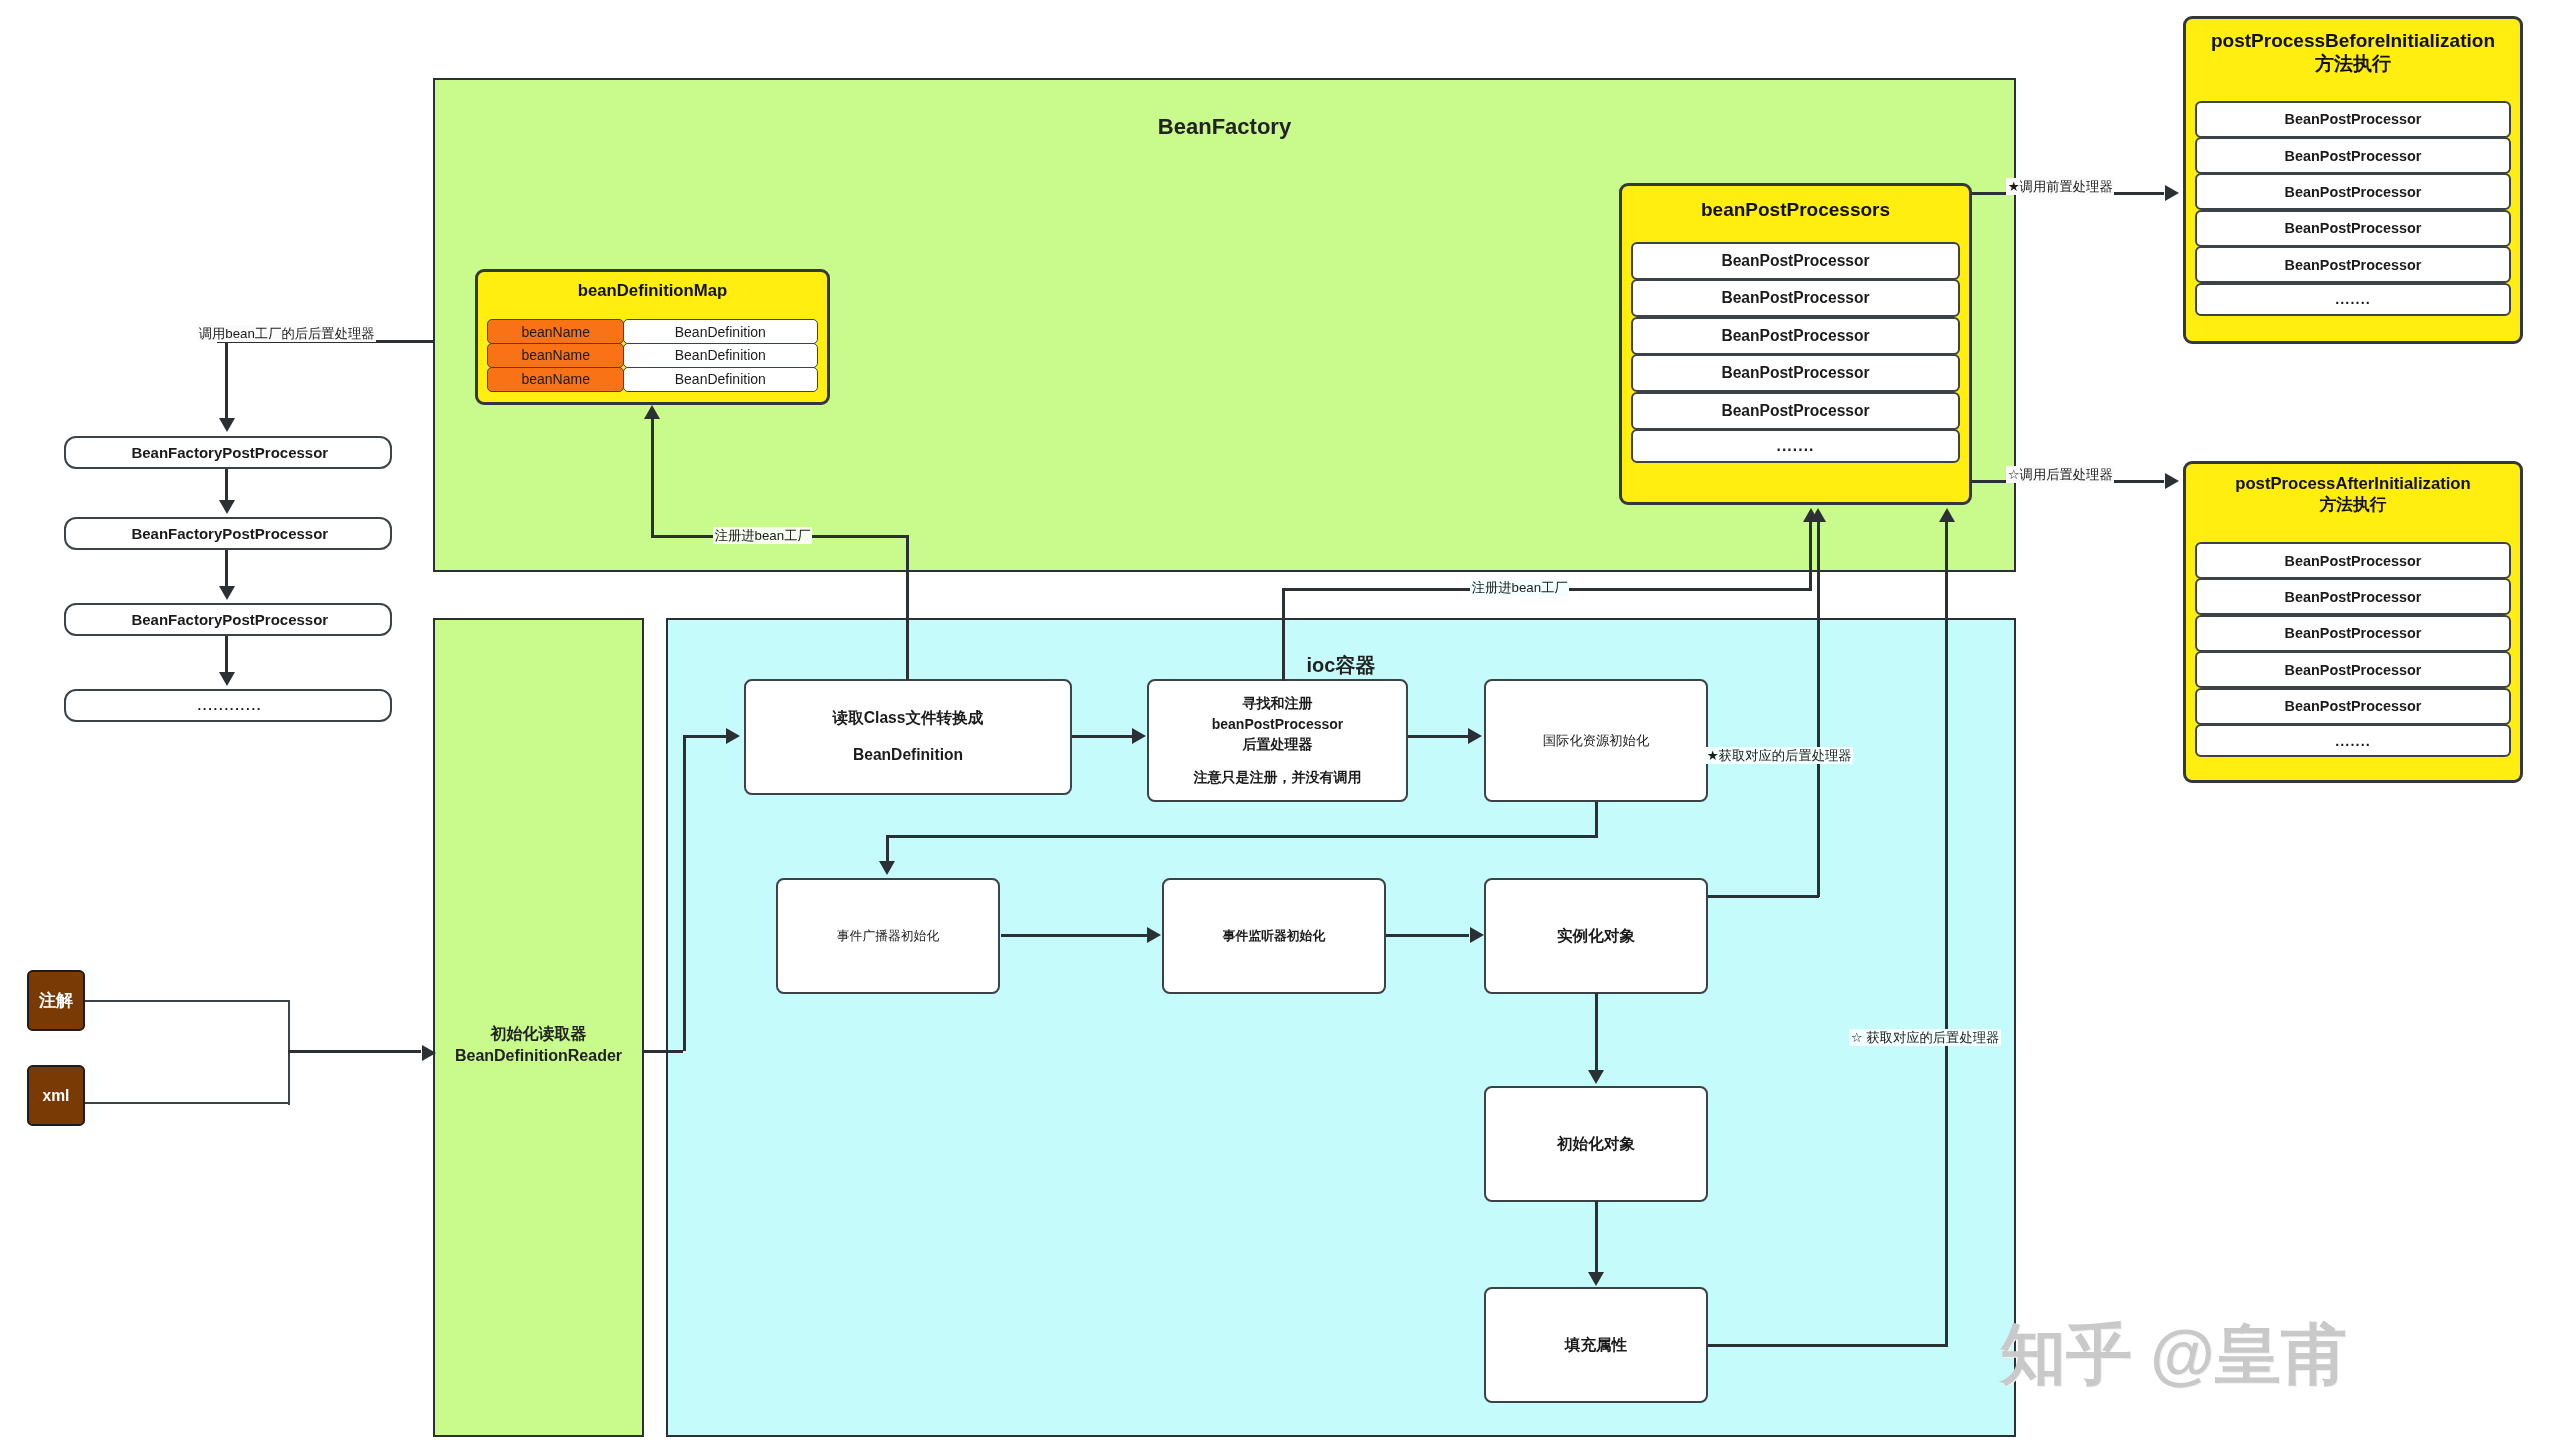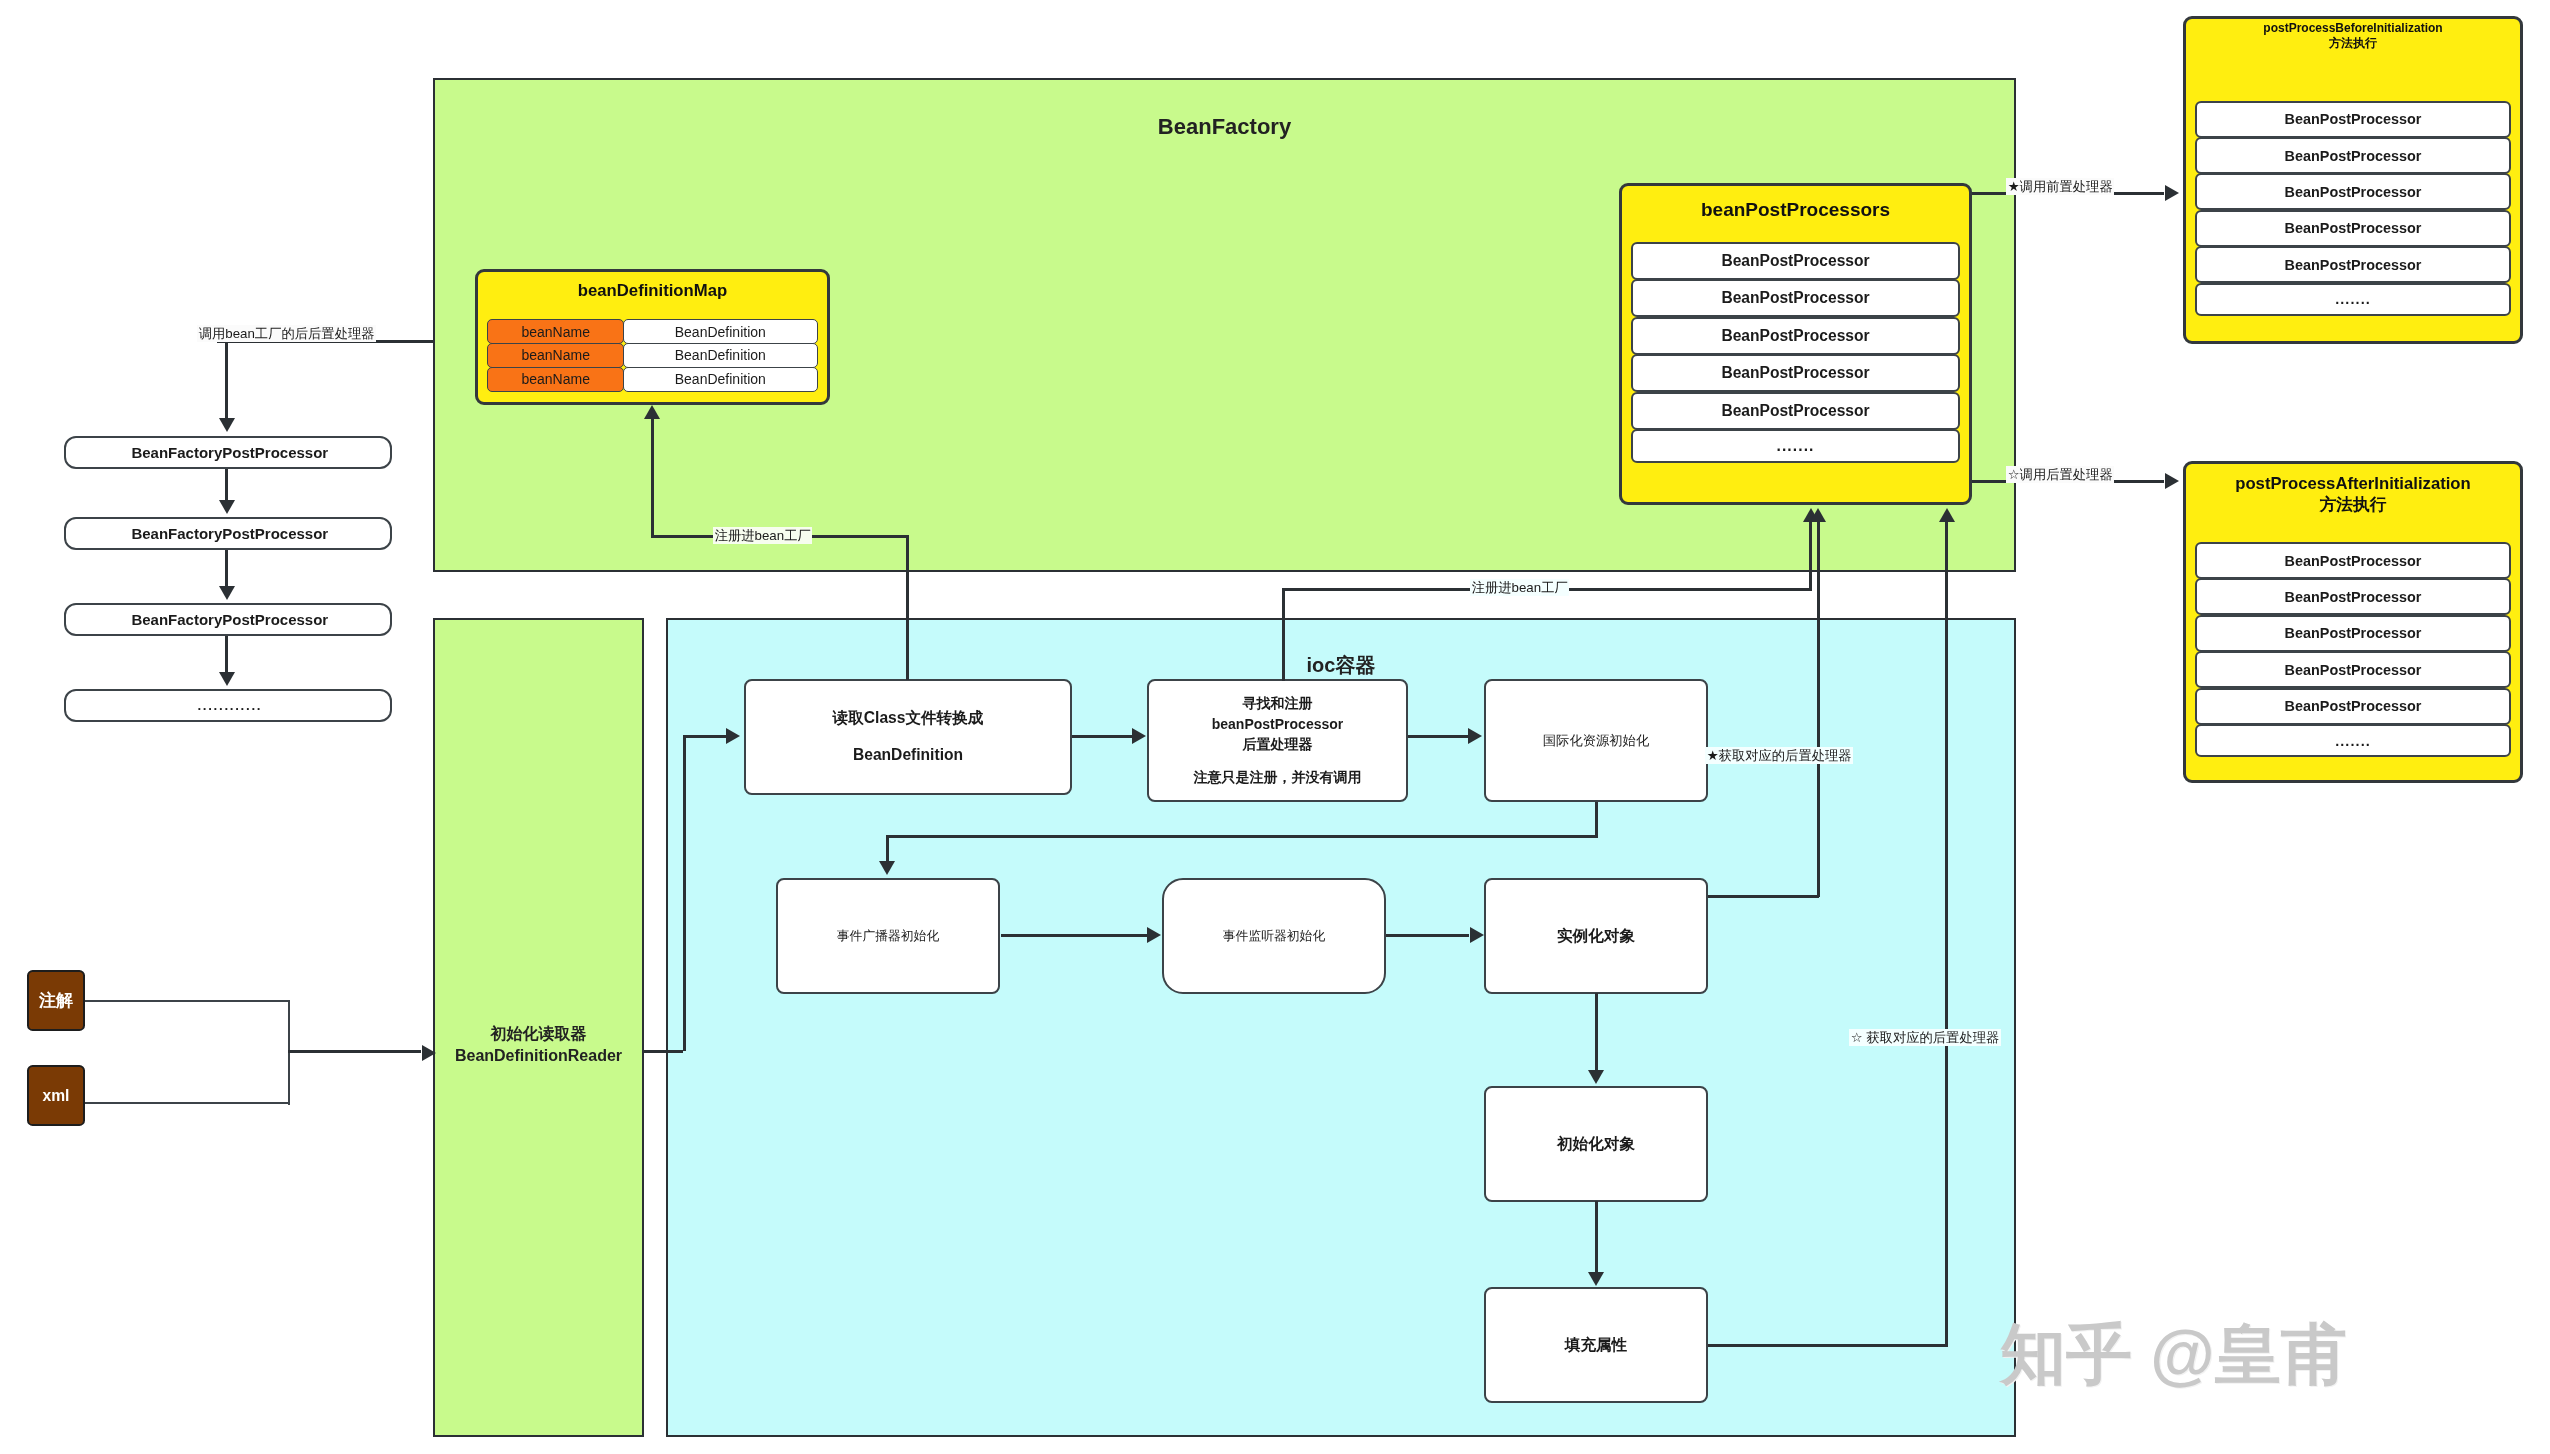--- a/index.html
+++ b/index.html
@@ -93,21 +93,21 @@
       <div class="yrow" style="height:38px;font-size:15.6px;">BeanPostProcessor</div>
       <div class="yrow" style="height:38px;font-size:15.6px;">BeanPostProcessor</div>
       <div class="yrow" style="height:38px;font-size:15.6px;">BeanPostProcessor</div>
       <div class="yrow" style="height:38px;font-size:15.6px;">BeanPostProcessor</div>
       <div class="yrow" style="height:38px;font-size:15.6px;">BeanPostProcessor</div>
       <div class="yrow" style="height:34px;font-size:15.6px;letter-spacing:1.1px;">.......</div>
     </div>
   </div>
 
   <div class="ybox" style="left:2183px;top:15.6px;width:340px;height:328px;">
-    <div class="ybox-title" style="margin-top:2px;font-size:12px;">
+    <div class="ybox-title" style="margin-top:10px;font-size:19px;">
       <div>postProcessBeforeInitialization</div>
       <div>方法执行</div>
     </div>
     <div class="ylist" style="top:82px;">
       <div class="yrow" style="height:37px;font-size:14.4px;">BeanPostProcessor</div>
       <div class="yrow" style="height:37px;font-size:14.4px;">BeanPostProcessor</div>
       <div class="yrow" style="height:37px;font-size:14.4px;">BeanPostProcessor</div>
       <div class="yrow" style="height:37px;font-size:14.4px;">BeanPostProcessor</div>
       <div class="yrow" style="height:37px;font-size:14.4px;">BeanPostProcessor</div>
       <div class="yrow" style="height:33px;font-size:14.4px;letter-spacing:1.1px;">.......</div>
@@ -166,21 +166,21 @@
     <span>寻找和注册</span>
     <span>beanPostProcessor</span>
     <span>后置处理器</span>
     <span style="margin-top:13.3px;">注意只是注册，并没有调用</span>
   </div>
 
   <div class="node" style="left:1484px;top:679px;width:224px;height:123px;font-size:13.3px;font-weight:normal;">国际化资源初始化</div>
 
   <div class="node" style="left:776px;top:878px;width:224px;height:116px;font-size:12.8px;font-weight:normal;">事件广播器初始化</div>
 
-  <div class="node" style="left:1162px;top:878px;width:224px;height:116px;font-size:12.8px;font-weight:normal;border-radius:21px;">事件监听器初始化</div>
+  <div class="node" style="left:1162px;top:878px;width:224px;height:116px;font-size:12.8px;font-weight:bold;">事件监听器初始化</div>
 
   <div class="node" style="left:1484px;top:878px;width:224px;height:116px;font-size:15.6px;">实例化对象</div>
 
   <div class="node" style="left:1484px;top:1086px;width:224px;height:116px;font-size:15.6px;">初始化对象</div>
 
   <div class="node" style="left:1484px;top:1287px;width:224px;height:116px;font-size:15.6px;">填充属性</div>
 
   <div class="brown" style="left:27px;top:970px;width:58px;height:61px;font-size:17px;">注解</div>
   <div class="brown" style="left:27px;top:1065px;width:58px;height:61px;font-size:15.6px;">xml</div>
 

